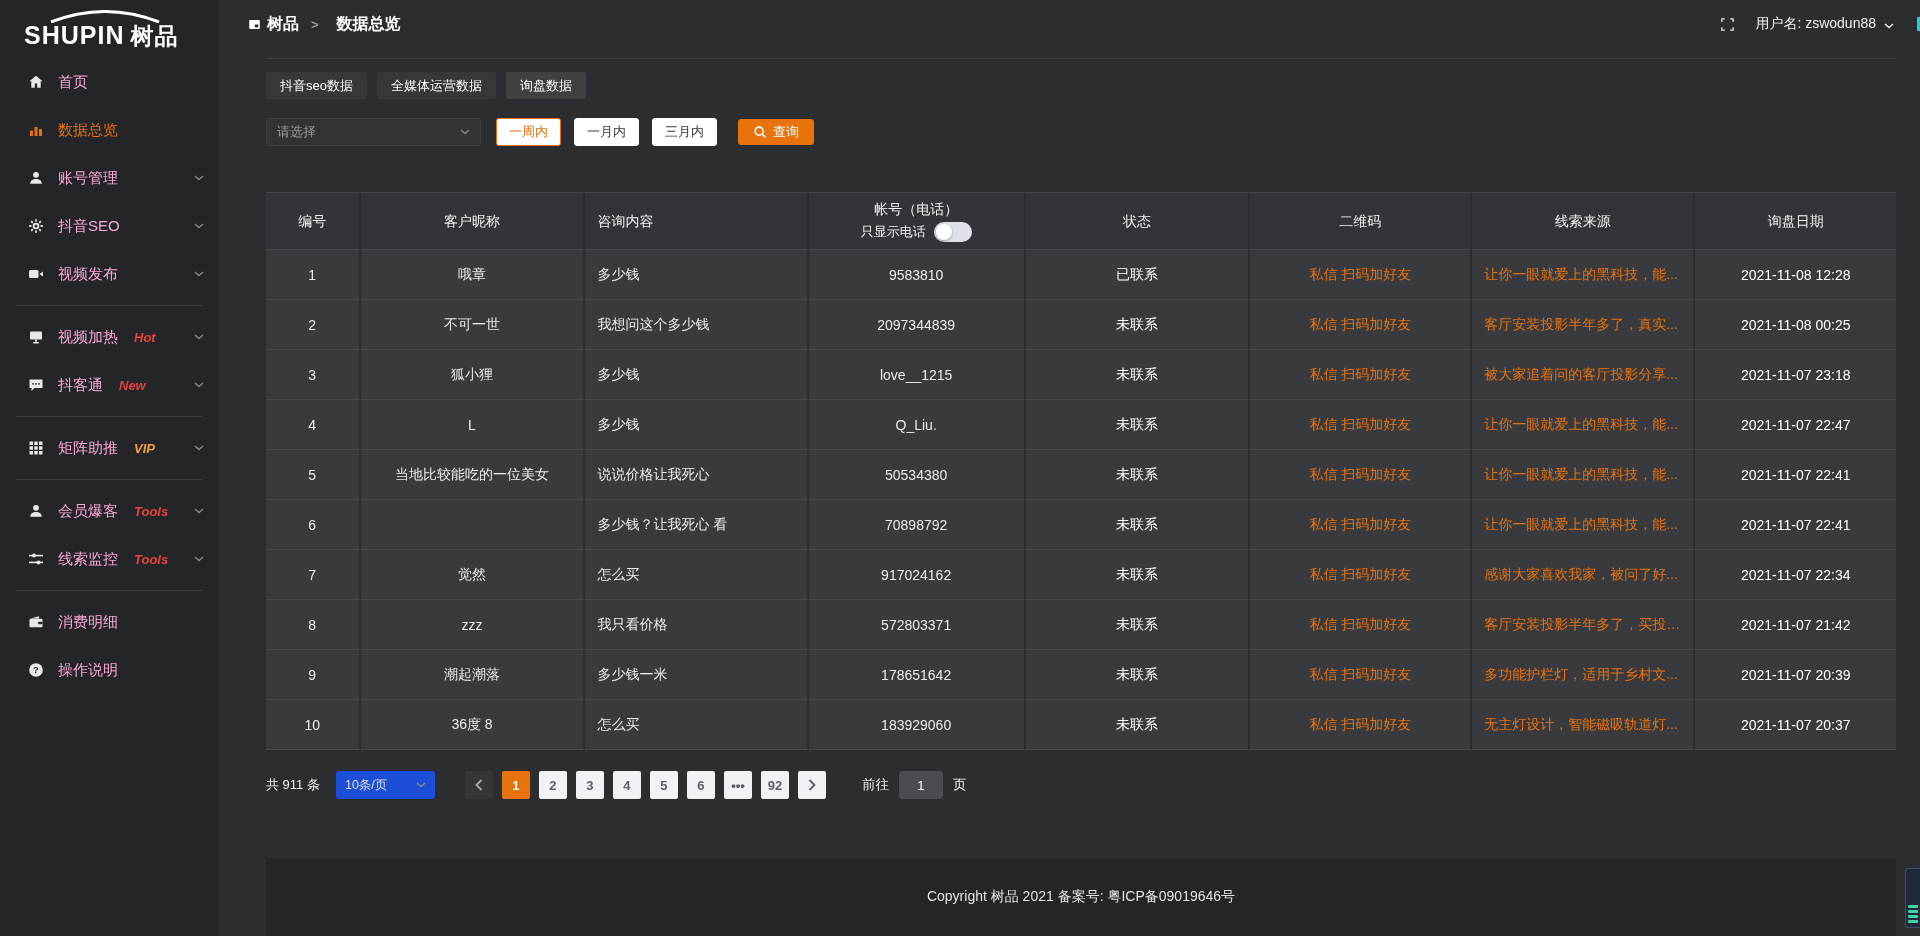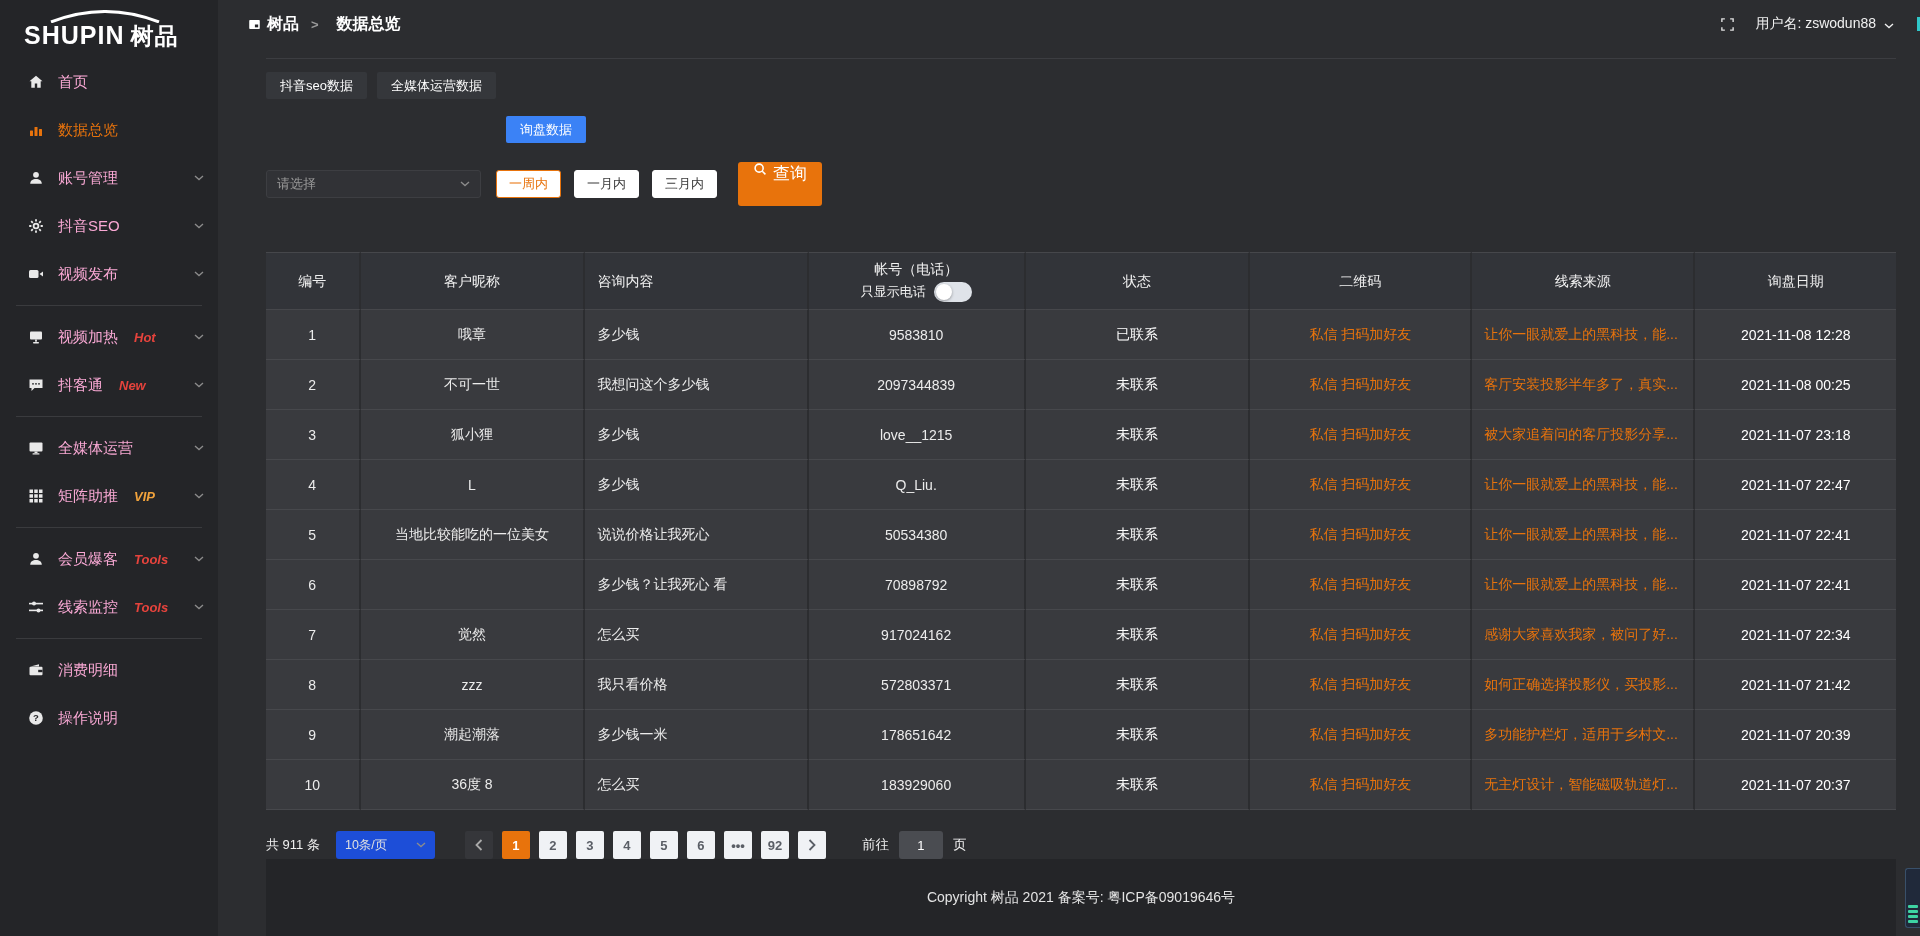--- a/index.html
+++ b/index.html
@@ -34,33 +34,33 @@
   .top-right { display:flex; align-items:center; gap:20px; }
   .fs-btn { display:inline-flex; color:#e0e0e0; cursor:pointer; }
   .user-box { display:flex; align-items:center; gap:8px; cursor:pointer; font-size:14px; color:#f0f0f0; }
   .hr-line { height:1px; background:#3c3d41; margin:10px 24px 0 48px; flex:none; }
 
   .content { flex:1; padding:13px 24px 0 48px; display:flex; flex-direction:column; }
 
   .tabs { display:flex; gap:10px; }
   .tab { border:none; cursor:pointer; background:#35373b; color:#fff; font-size:13px;
     padding:0 14px; height:27px; border-radius:2px; font-family:inherit; }
-  .tab.active { background:#3b82f6;margin-top:44px; }
+  .tab.active { background:#404040; }
 
   .filter-row { display:flex; align-items:center; margin-top:19px; }
   .select { width:215px; height:28px; background:#313236; border:1px solid #3d3e42; border-radius:3px;
     display:flex; align-items:center; justify-content:space-between; padding:0 10px; cursor:pointer;gap:23px; }
   .select .ph { color:#9a9a9a; font-size:13px; }
   .select .sel-chev { color:#8c8c8c; display:inline-flex; }
   .period-group { display:flex; gap:13px; margin-left:15px; }
   .period-btn { height:28px; padding:0 12px; border-radius:3px; background:#fff; color:#3a3a3a;
     font-size:13px; border:1px solid #fff; cursor:pointer; font-family:inherit; }
   .period-btn.selected { color:#e8730c; border:1px solid #e8730c; }
-  .search-btn { margin-left:21px; height:44px; padding:0 15px; border:none; border-radius:3px;
-    background:#e8730c; color:#fff; font-size:17px; display:flex; gap:6px;
+  .search-btn { margin-left:21px; height:26px; padding:0 15px; border:none; border-radius:3px;
+    background:#e8730c; color:#fff; font-size:13px; display:flex; align-items:center; gap:6px;
     cursor:pointer; font-family:inherit; }
 
   
   .table-wrap { margin-top:46px; }
   table { width:100%; border-collapse:separate; border-spacing:0; table-layout:fixed; }
   th { background:#323439; height:58px; font-weight:normal; color:#f2f2f2; font-size:14px;
     border-right:2px solid #2c2d30; border-top:1px solid #46474b; border-bottom:1px solid #46474b; padding:0 12px; }
   th:last-child { border-right:none; }
   td { background:#393a3e; height:50px; font-size:14px; color:#ececec; text-align:center;
     border-right:2px solid #2c2d30; border-bottom:1px solid #47484c; padding:0 12px;
@@ -212,35 +212,20 @@
           </span>
           <span class="nav-label" data-name="sidebar-item-label">抖客通</span>
           <span class="nav-badge red" data-name="badge-new">New</span>
           <span class="nav-chevron" data-name="chevron-down-icon">
             <svg viewBox="0 0 10 6" width="10" height="6" fill="none" stroke="currentColor" stroke-width="1.3">
               <polyline points="1,1 5,4.6 9,1"></polyline>
             </svg>
           </span>
         </div>
         <div class="nav-divider" data-name="sidebar-divider"></div>
-        <div class="nav-item" data-name="sidebar-item-omni-media">
-          <span class="nav-icon" data-name="monitor-icon">
-            <svg viewBox="0 0 16 16" fill="currentColor">
-              <rect x="1.5" y="2.5" width="13" height="9" rx="1"></rect>
-              <rect x="6.5" y="11.5" width="3" height="1.6"></rect>
-              <rect x="4.5" y="13.2" width="7" height="1.3" rx="0.6"></rect>
-            </svg>
-          </span>
-          <span class="nav-label" data-name="sidebar-item-label">全媒体运营</span>
-          <span class="nav-chevron" data-name="chevron-down-icon">
-            <svg viewBox="0 0 10 6" width="10" height="6" fill="none" stroke="currentColor" stroke-width="1.3">
-              <polyline points="1,1 5,4.6 9,1"></polyline>
-            </svg>
-          </span>
-        </div>
         <div class="nav-item" data-name="sidebar-item-matrix-boost">
           <span class="nav-icon" data-name="grid-icon">
             <svg viewBox="0 0 16 16" fill="currentColor">
               <rect x="1.5" y="1.5" width="3.5" height="3.5"></rect>
               <rect x="6.25" y="1.5" width="3.5" height="3.5"></rect>
               <rect x="11" y="1.5" width="3.5" height="3.5"></rect>
               <rect x="1.5" y="6.25" width="3.5" height="3.5"></rect>
               <rect x="6.25" y="6.25" width="3.5" height="3.5"></rect>
               <rect x="11" y="6.25" width="3.5" height="3.5"></rect>
               <rect x="1.5" y="11" width="3.5" height="3.5"></rect>
@@ -502,21 +487,21 @@
                 <td class="l link" data-name="cell-source-link">感谢大家喜欢我家，被问了好...</td>
                 <td data-name="cell-date">2021-11-07 22:34</td>
               </tr>
               <tr data-name="table-row">
                 <td data-name="cell-index">8</td>
                 <td data-name="cell-nickname">zzz</td>
                 <td class="l" data-name="cell-content">我只看价格</td>
                 <td data-name="cell-account">572803371</td>
                 <td class="st-pending" data-name="status-badge">未联系</td>
                 <td class="link" data-name="cell-qr-link">私信 扫码加好友</td>
-                <td class="l link" data-name="cell-source-link">如何正确选择投影仪，买投影...</td>
+                <td class="l link" data-name="cell-source-link">客厅安装投影半年多了，买投影...</td>
                 <td data-name="cell-date">2021-11-07 21:42</td>
               </tr>
               <tr data-name="table-row">
                 <td data-name="cell-index">9</td>
                 <td data-name="cell-nickname">潮起潮落</td>
                 <td class="l" data-name="cell-content">多少钱一米</td>
                 <td data-name="cell-account">178651642</td>
                 <td class="st-pending" data-name="status-badge">未联系</td>
                 <td class="link" data-name="cell-qr-link">私信 扫码加好友</td>
                 <td class="l link" data-name="cell-source-link">多功能护栏灯，适用于乡村文...</td>

